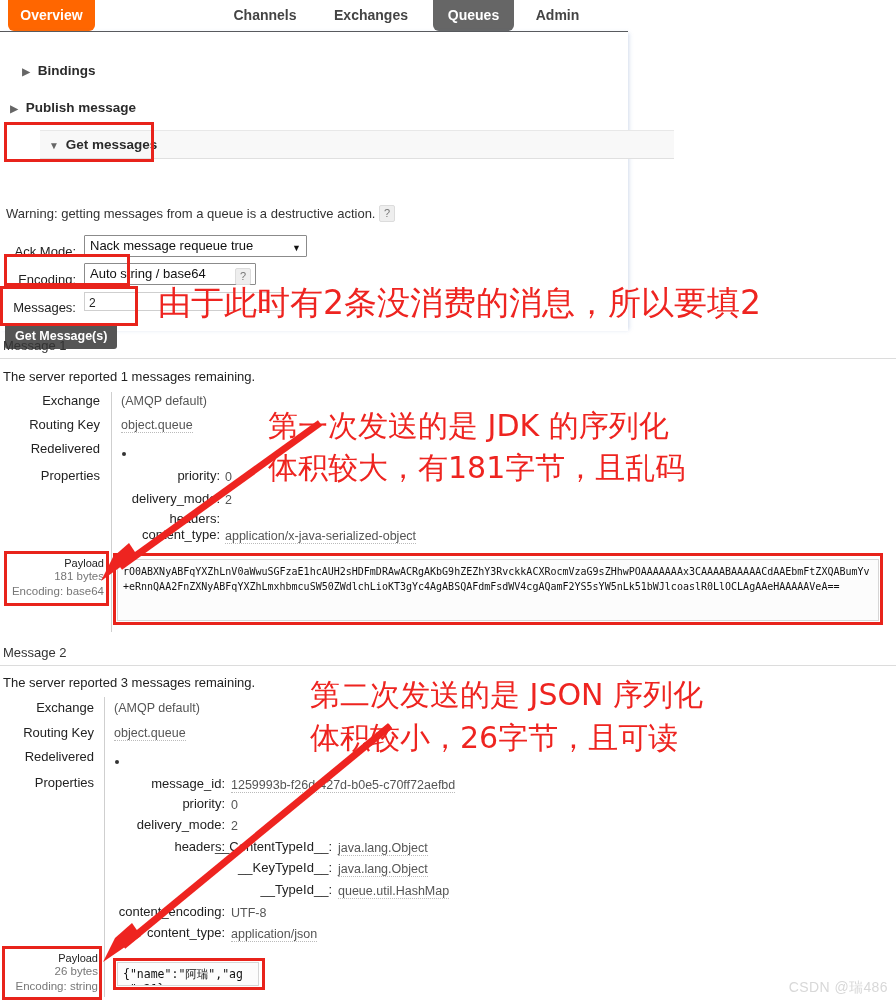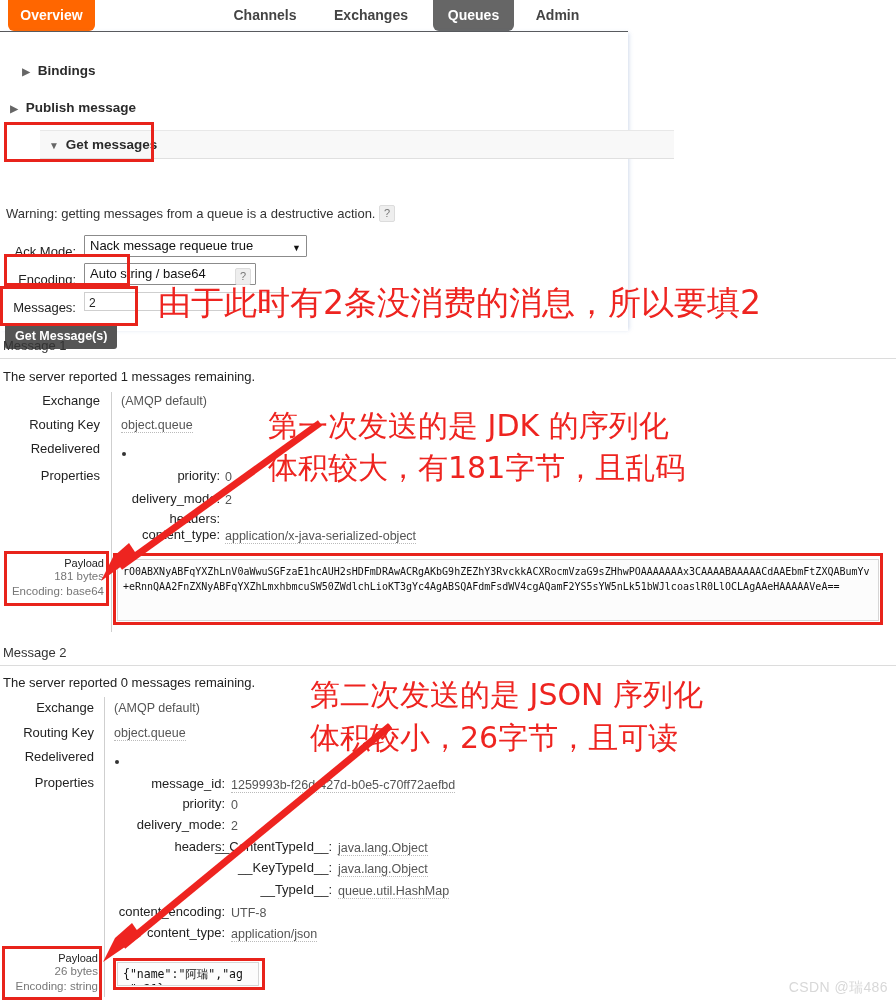--- a/index.html
+++ b/index.html
@@ -390,21 +390,21 @@
   <line x1="225" y1="8" x2="25" y2="152" stroke="#ee2420" stroke-width="7"></line>
   <polygon points="6,166 42,140 34,128 18,142" fill="#ee2420"></polygon>
 </svg>
 
 <div class="red-text" style="left:268px;top:406px;">第一次发送的是 JDK 的序列化</div>
 <div class="red-text" style="left:268px;top:448px;">体积较大，有181字节，且乱码</div>
 
 <div class="msg-title" style="top:645px;">Message 2</div>
 <div class="msg-rule" style="top:665px;"></div>
 
-<div class="msg-report" style="top:675px;">The server reported 0 messages remaining.</div>
+<div class="msg-report" style="top:675px;">The server reported 3 messages remaining.</div>
 
 <div class="vline" style="left:104px;top:697px;height:300px;"></div>
 
 <div class="prop-label" style="left:-46px;top:700px;">Exchange</div>
 <div class="prop-value" style="left:114px;top:701px;">(AMQP default)</div>
 
 <div class="prop-label" style="left:-46px;top:725px;">Routing Key</div>
 <div class="prop-value link" style="left:114px;top:726px;">object.queue</div>
 
 <div class="prop-label" style="left:-46px;top:749px;">Redelivered</div>

